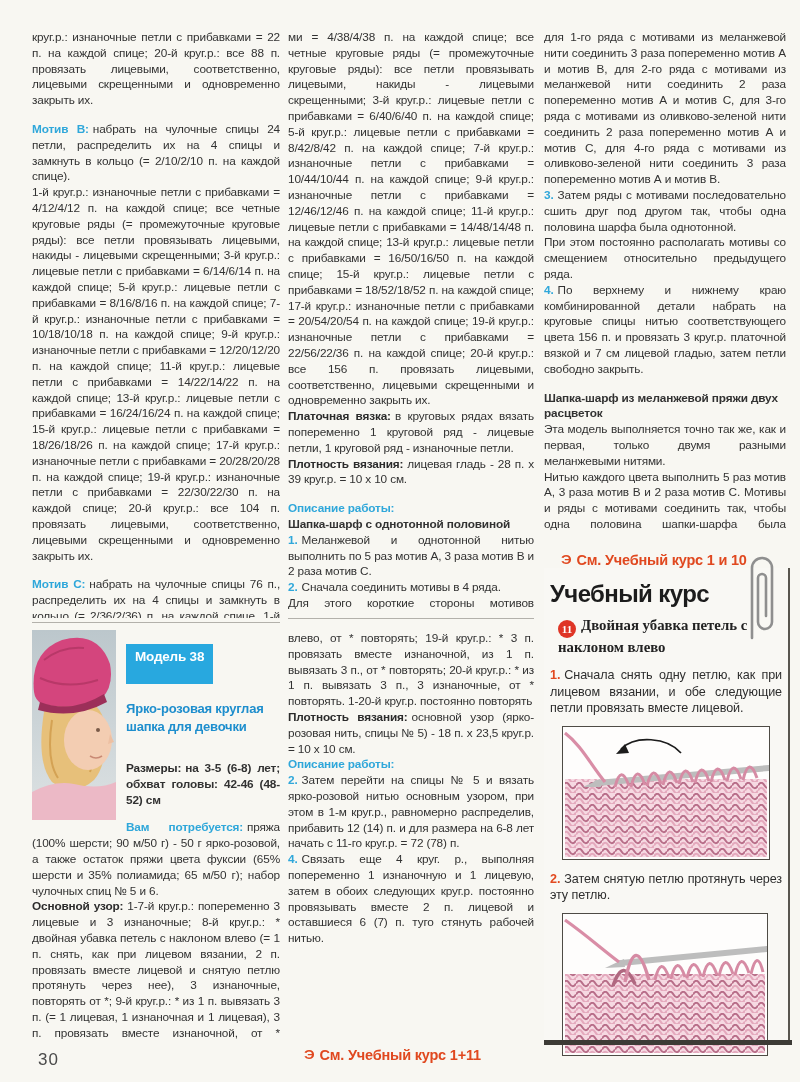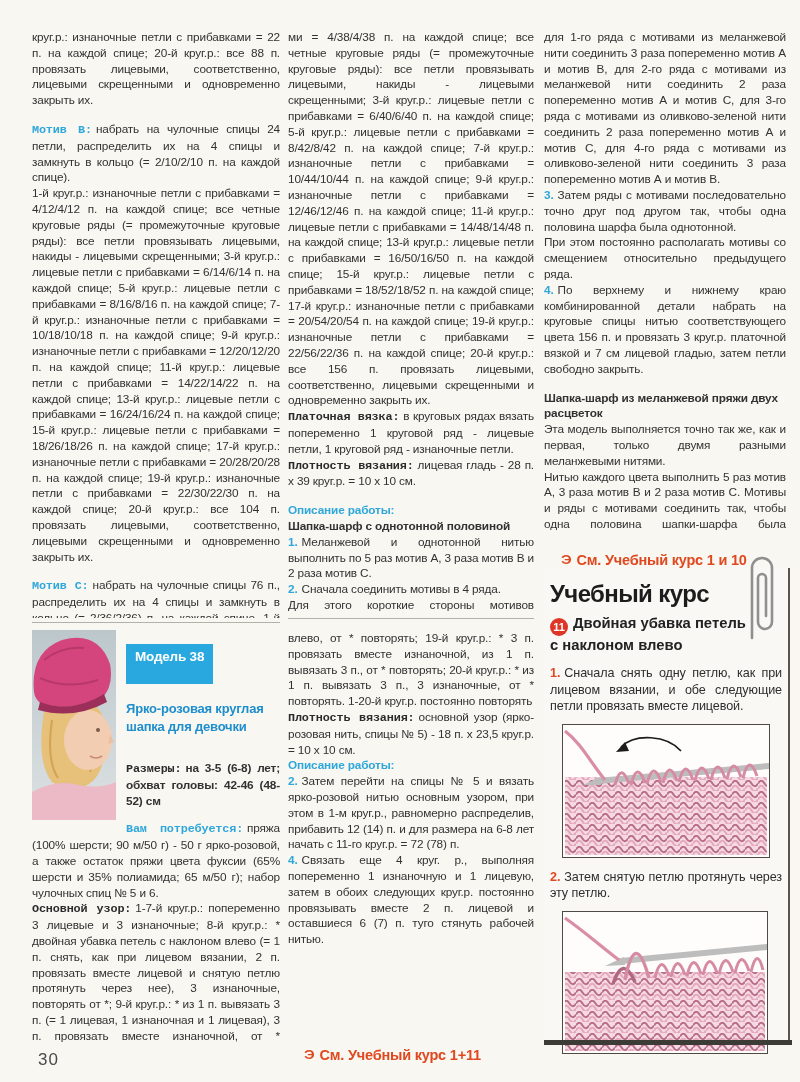--- a/index.html
+++ b/index.html
@@ -7,42 +7,42 @@
     width:800px;height:1082px;position:relative;
     background:#f8f7f2;
     font-family:"Liberation Sans","DejaVu Sans",sans-serif;
     color:#323232;overflow:hidden;
   }
   .abs{position:absolute;}
   .col{width:248px;overflow:hidden;}
   .t{font-size:11.8px;line-height:15.8px;letter-spacing:-0.15px;margin:0;color:#323232;}
   .just{text-align:justify;}
   .gap{margin-top:13px;}
-  .lead{font-weight:bold;margin-right:4px;font-family:Liberation Mono, monospace;}
+  .lead{font-weight:bold;margin-right:4px;}
   .cyan{color:#2fa7da;}
   .dark{color:#2b2b2b;}
   .num{font-weight:bold;color:#2fa7da;margin-right:4px;}
   .rednum{font-weight:bold;color:#e2491f;margin-right:4px;}
   .allbold{font-weight:bold;}
   .divider{position:absolute;height:1px;background:#b3b1ab;}
   .ref{font-size:14.5px;font-weight:bold;color:#e0481f;letter-spacing:-0.2px;}
   .ref .ricon{display:inline-block;font-size:15px;margin-right:5px;transform:scaleY(0.9);}
   
   .model-section{width:248px;overflow:hidden;}
   .photo{float:left;width:84px;height:190px;margin:0 10px 8px 0;display:block;}
   .badge{display:inline-block;background:#28a8df;color:#fff;font-weight:bold;
          font-size:13.5px;padding:5px 9px 20px 9px;margin-top:14px;letter-spacing:-0.2px;}
   .model-title{color:#1e8ecd;font-weight:bold;font-size:13px;line-height:17.5px;
                margin:16px 0 0 0;letter-spacing:-0.2px;}
   
   .course{position:absolute;left:544px;top:568px;width:246px;height:477px;
           padding-left:6px;box-sizing:border-box;background:#f9f8f4;
           border-right:2px solid #59564f;}
   .course-title{font-size:24px;font-weight:bold;color:#1c1c1c;margin:12px 12px 6px 0;letter-spacing:-0.6px;}
-  .course-sub{font-size:14.8px;line-height:18px;font-weight:bold;color:#222;margin:0;width:200px;}
+  .course-sub{font-size:14.8px;line-height:18px;font-weight:bold;color:#222;margin:8px;width:200px;font-family:Liberation Serif, serif;}
   .cbadge{display:inline-block;width:18px;height:18px;border-radius:50%;background:#df3526;
           color:#fff;font-size:11px;font-weight:bold;text-align:center;line-height:18px;
           margin-right:5px;vertical-align:-3px;}
   .cstep{font-size:12.6px;line-height:16.6px;margin:11px 6px 0 0;color:#2e2e2e;text-align:justify;letter-spacing:-0.1px;}
   .diag{display:block;border:1.5px solid #4e4b45;background:#fefdfc;margin:9px 0 0 12px;}
   .botbar{position:absolute;left:544px;top:1040px;width:248px;height:5px;background:#3d3b36;}
   .page-num{position:absolute;left:38px;top:1050px;font-size:17px;color:#4a4a4a;letter-spacing:1px;}
   .paperclip{position:absolute;left:740px;top:550px;}
 </style>
 </head>
@@ -106,21 +106,21 @@
     <p class="t just"><span class="lead dark">Плотность вязания:</span><span>основной узор (ярко-розовая нить, спицы № 5) - 18 п. x 23,5 круг.р. = 10 x 10 см.</span></p>
     <p class="t allbold cyan">Описание работы:</p>
     <p class="t just"><span class="num">2.</span><span>Затем перейти на спицы № 5 и вязать ярко-розовой нитью основным узором, при этом в 1-м круг.р., равномерно распределив, прибавить 12 (14) п. и для размера на 6-8 лет начать с 11-го круг.р. = 72 (78) п.</span></p>
     <p class="t just"><span class="num">4.</span><span>Связать еще 4 круг. р., выполняя попеременно 1 изнаночную и 1 лицевую, затем в обоих следующих круг.р. постоянно провязывать вместе 2 п. лицевой и оставшиеся 6 (7) п. туго стянуть рабочей нитью.</span></p>
   </section>
 
   <p class="abs ref" style="left:288px;top:1030px;margin:16px;"><span class="ricon">Э</span><span>См. Учебный курс 1+11</span></p>
 
   <section class="abs col" style="left:544px;top:30px;width:242px;height:502px;">
     <p class="t just">для 1-го ряда с мотивами из меланжевой нити соединить 3 раза попеременно мотив А и мотив В, для 2-го ряда с мотивами из меланжевой нити соединить 2 раза попеременно мотив А и мотив С, для 3-го ряда с мотивами из оливково-зеленой нити соединить 2 раза попеременно мотив А и мотив С, для 4-го ряда с мотивами из оливково-зеленой нити соединить 3 раза попеременно мотив А и мотив В.</p>
-    <p class="t just"><span class="num">3.</span><span>Затем ряды с мотивами последовательно точно друг под другом так, чтобы одна половина шарфа была однотонной.</span></p>
+    <p class="t just"><span class="num">3.</span><span>Затем ряды с мотивами последовательно сшить друг под другом так, чтобы одна половина шарфа была однотонной.</span></p>
     <p class="t just">При этом постоянно располагать мотивы со смещением относительно предыдущего ряда.</p>
     <p class="t just"><span class="num">4.</span><span>По верхнему и нижнему краю комбинированной детали набрать на круговые спицы нитью соответствующего цвета 156 п. и провязать 3 круг.р. платочной вязкой и 7 см лицевой гладью, затем петли свободно закрыть.</span></p>
     <p class="t allbold gap">Шапка-шарф из меланжевой пряжи двух расцветок</p>
     <p class="t just">Эта модель выполняется точно так же, как и первая, только двумя разными меланжевыми нитями.</p>
     <p class="t just">Нитью каждого цвета выполнить 5 раз мотив А, 3 раза мотив В и 2 раза мотив С. Мотивы и ряды с мотивами соединить так, чтобы одна половина шапки-шарфа была выполнена нитью одного цвета, а вторая половина - нитью другого цвета.</p>
   </section>
 
   <p class="abs ref" style="left:544px;top:534px;margin:17px;"><span class="ricon">Э</span><span>См. Учебный курс 1 и 10</span></p>
 
   <section class="course">

